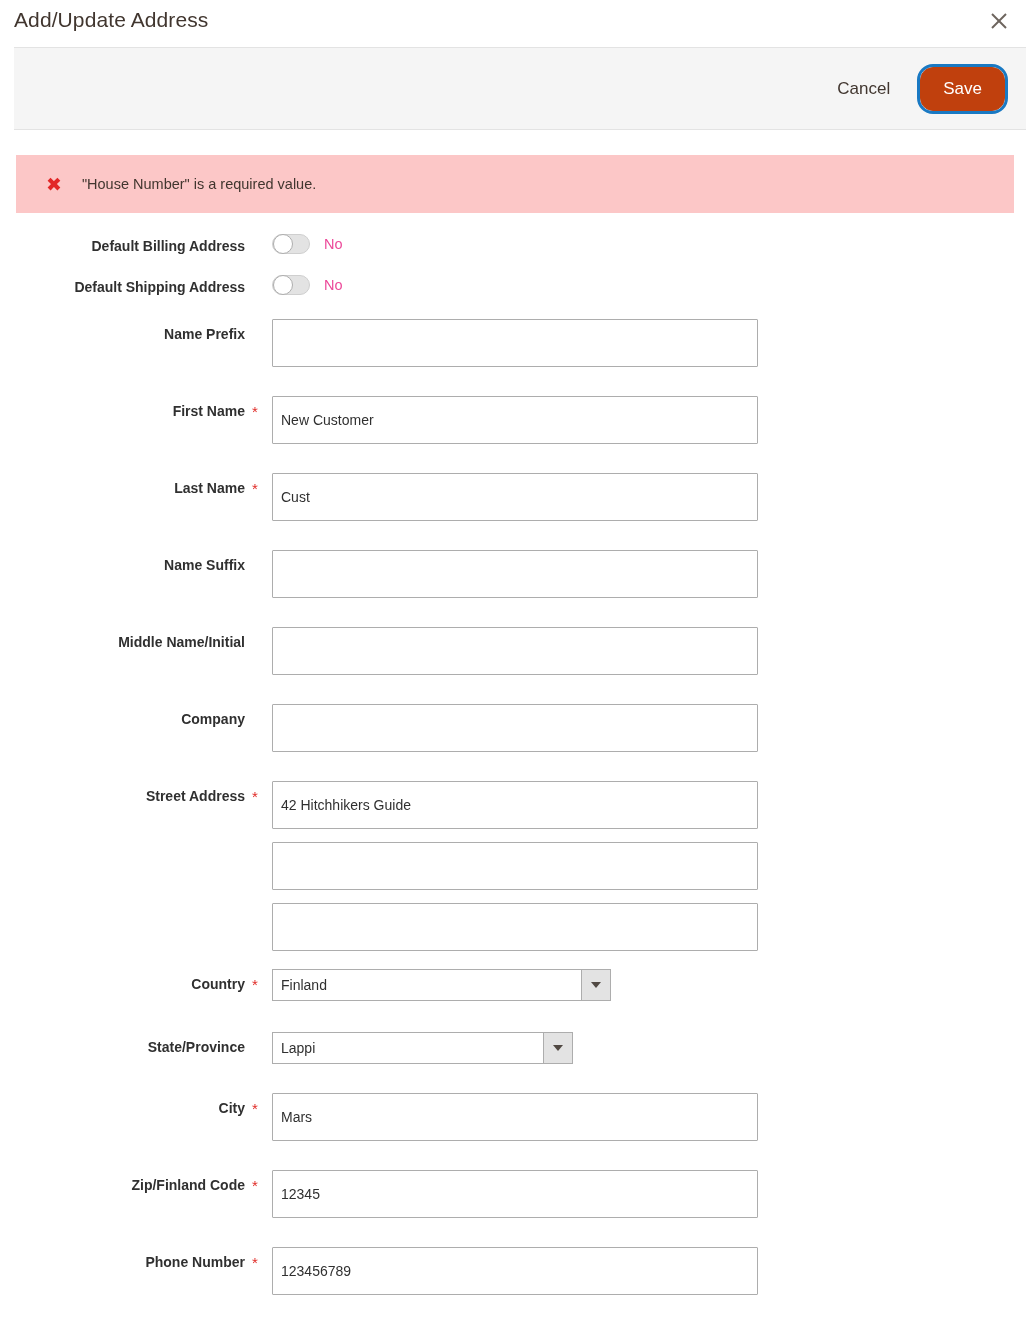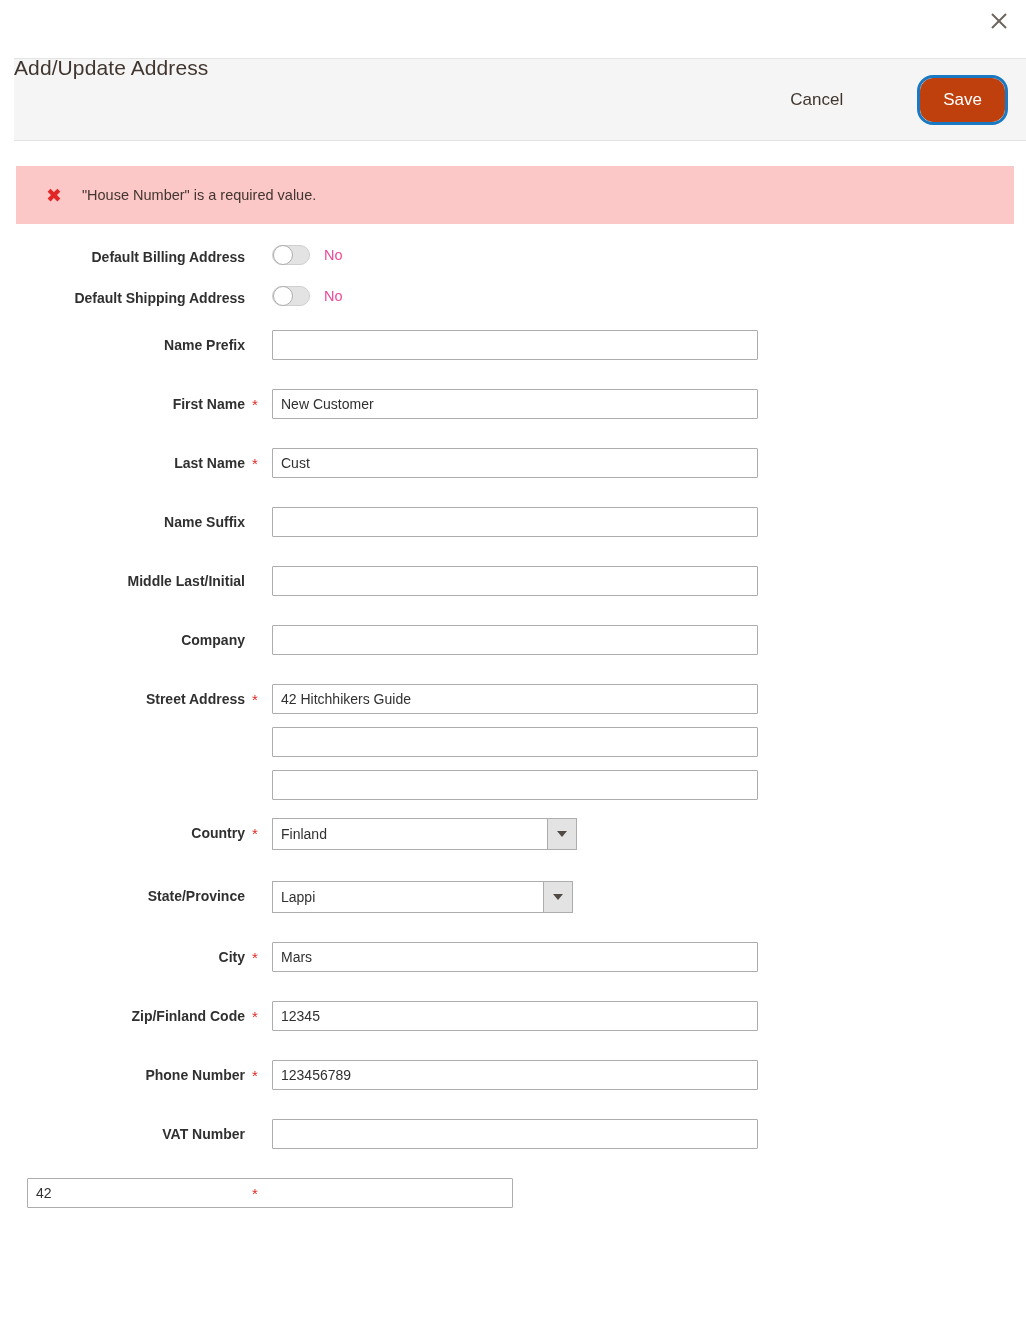--- a/index.html
+++ b/index.html
@@ -22,47 +22,45 @@
     height: 46px;
   }
   .modal-title {
     position: absolute;
     left: 14px;
     top: 8px;
     font-size: 21px;
     font-weight: 400;
     color: #41362f;
     letter-spacing: .1px;
-    margin-top: 48px;
   }
   .close-btn {
     position: absolute;
     right: 10px;
     top: 4px;
     width: 34px;
     height: 34px;
     border: 0;
     background: transparent;
     cursor: pointer;
     padding: 0;
   }
   .close-btn svg { display: block; margin: 0 auto; }
 
   
   .toolbar {
-    margin: 12px 0 0 14px;
+    margin: 1px 0 0 14px;
     height: 83px;
     background: #f5f5f5;
     border-top: 1px solid #e3e3e3;
     border-bottom: 1px solid #e3e3e3;
     display: flex;
     align-items: center;
     justify-content: flex-end;
     padding-right: 12px;
-    gap: 47px;
   }
   .btn-cancel {
     border: 0;
     background: transparent;
     font-family: inherit;
     font-size: 17px;
     color: #41362f;
     cursor: pointer;
     padding: 8px 14px;
     margin-right: 16px;
@@ -129,21 +127,21 @@
     color: #e02b27;
     font-size: 15px;
     font-weight: normal;
     line-height: 1;
   }
   .field-control {
     margin-left: 27px;
   }
   .text-input {
     width: 486px;
-    height: 30px;
+    height: 48px;
     border: 1px solid #adadad;
     border-radius: 1px;
     background: #ffffff;
     font-family: inherit;
     font-size: 14px;
     color: #303030;
     padding: 0 8px;
   }
 
   .street-extra { margin-top: 13px; }
@@ -206,21 +204,21 @@
     align-items: center;
     justify-content: center;
     cursor: pointer;
   }
   .select-arrow .tri {
     width: 0; height: 0;
     border-left: 5px solid transparent;
     border-right: 5px solid transparent;
     border-top: 6px solid #514943;
   }
-  .w-country .select-box { width: 275px; }
+  .w-country .select-box { width: 309px; }
   .w-state   .select-box { width: 271px; }
 </style>
 </head>
 <body>
 
 <div class="modal-title-row">
   <div class="modal-title">Add/Update Address</div>
   <button class="close-btn">
     <span>
       <svg width="20" height="20" viewBox="0 0 20 20">
@@ -291,21 +289,21 @@
   </div>
 
   <div class="field-row" style="margin-bottom:29px">
     <div class="field-label-wrap">Name Suffix</div>
     <div class="field-control">
       <input class="text-input" type="text" value="" style="">
     </div>
   </div>
 
   <div class="field-row" style="margin-bottom:29px">
-    <div class="field-label-wrap">Middle Last/Initial</div>
+    <div class="field-label-wrap">Middle Name/Initial</div>
     <div class="field-control">
       <input class="text-input" type="text" value="" style="">
     </div>
   </div>
 
   <div class="field-row" style="margin-bottom:29px">
     <div class="field-label-wrap">Company</div>
     <div class="field-control">
       <input class="text-input" type="text" value="" style="">
     </div>

